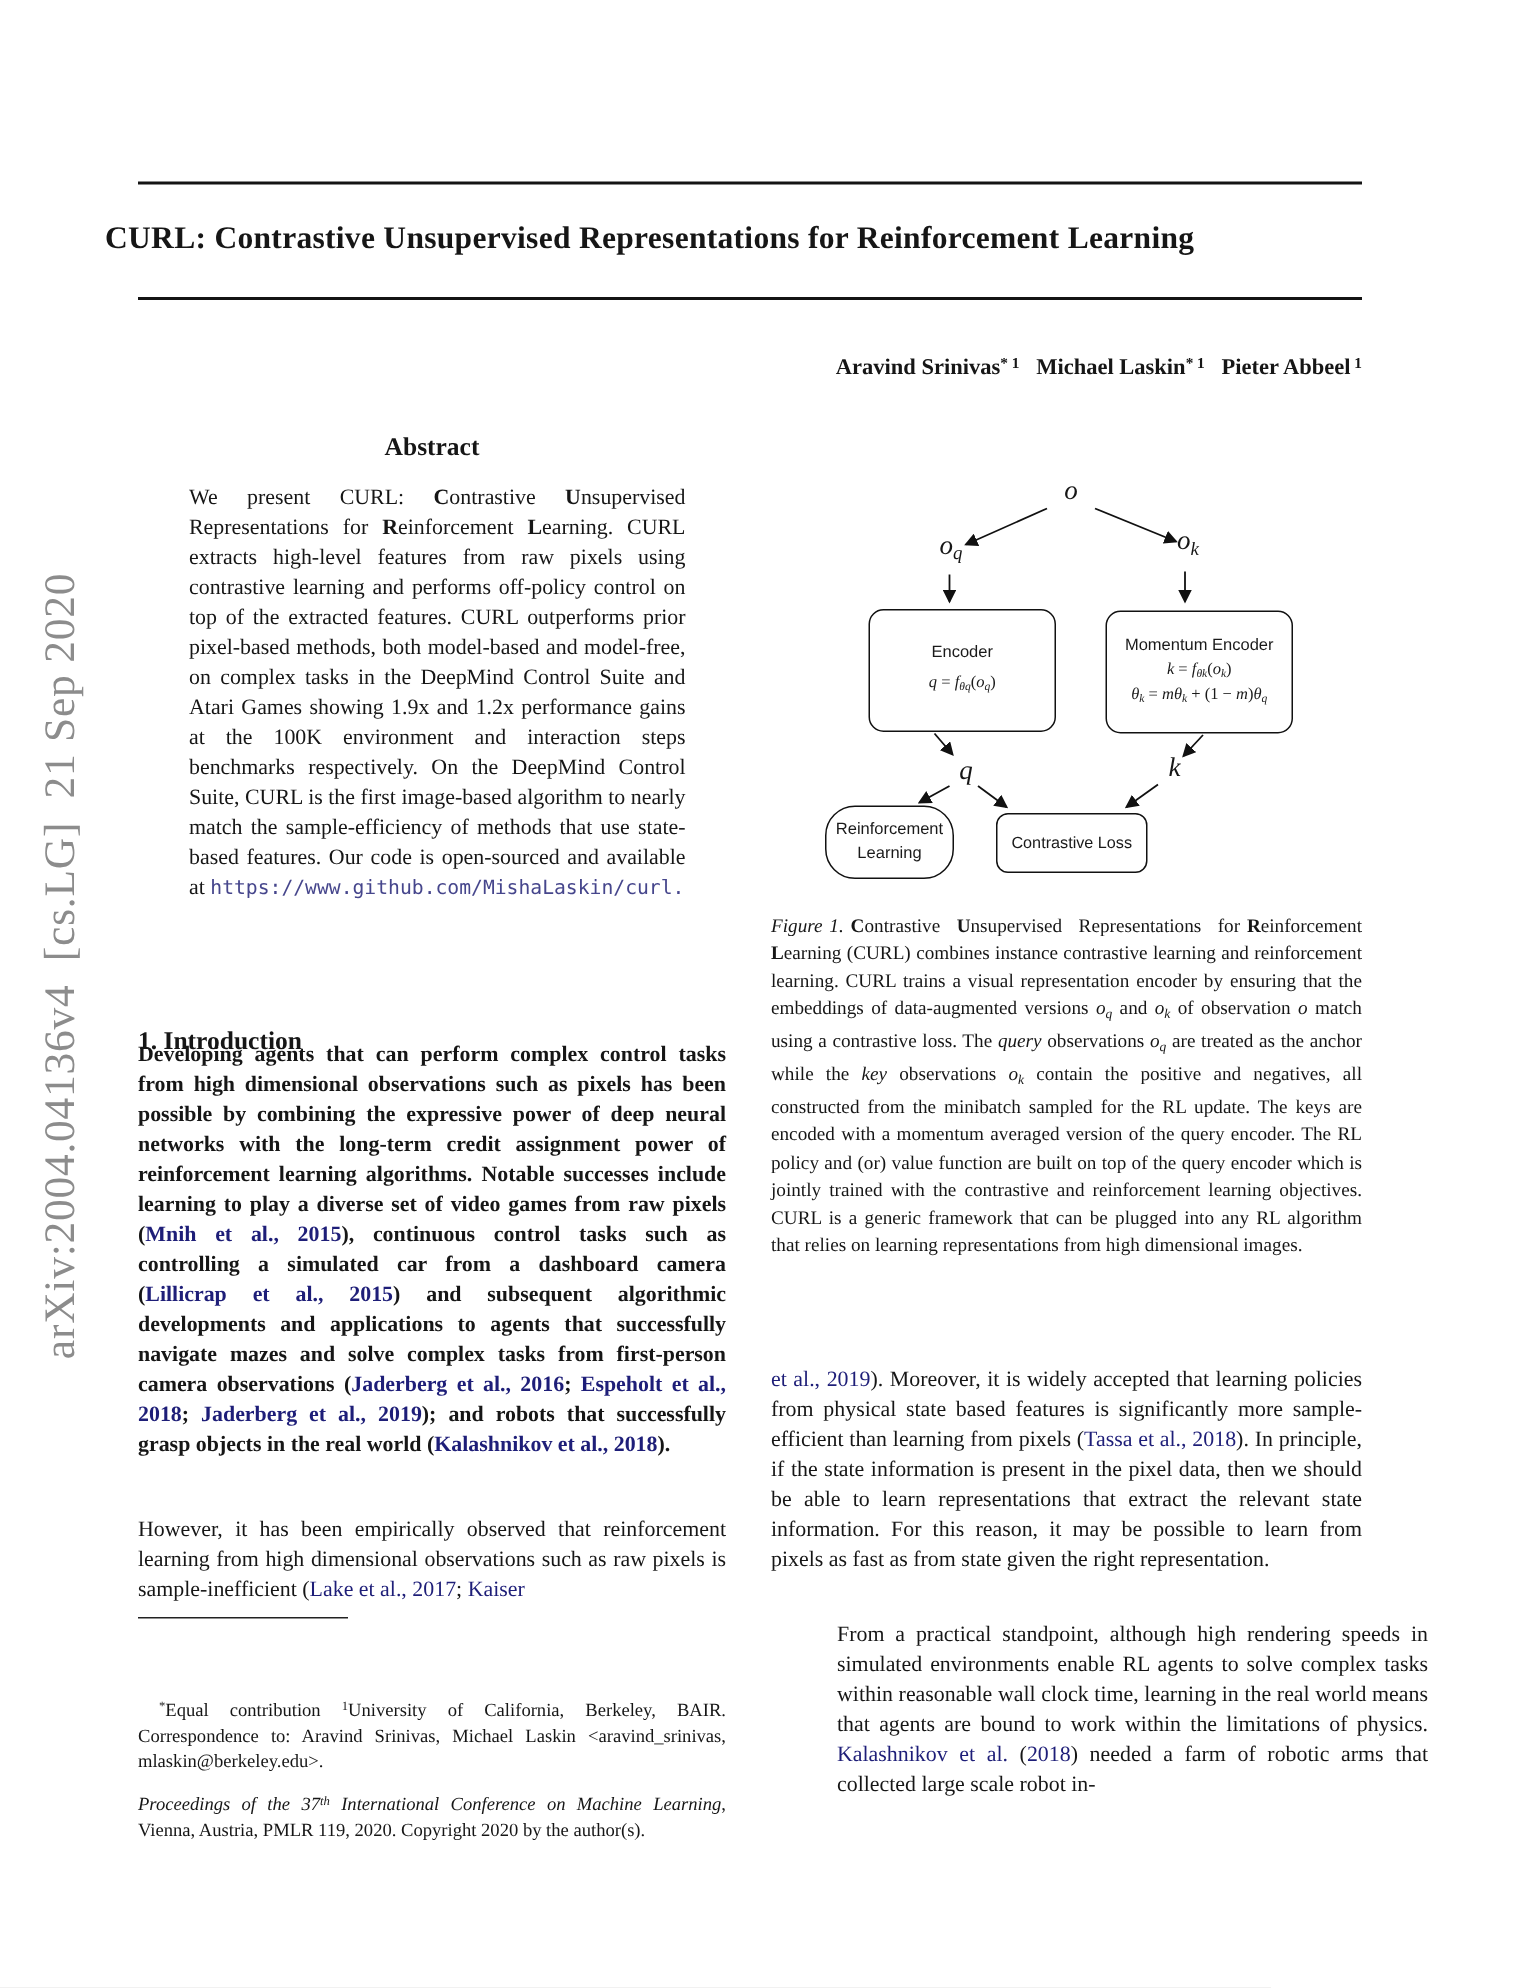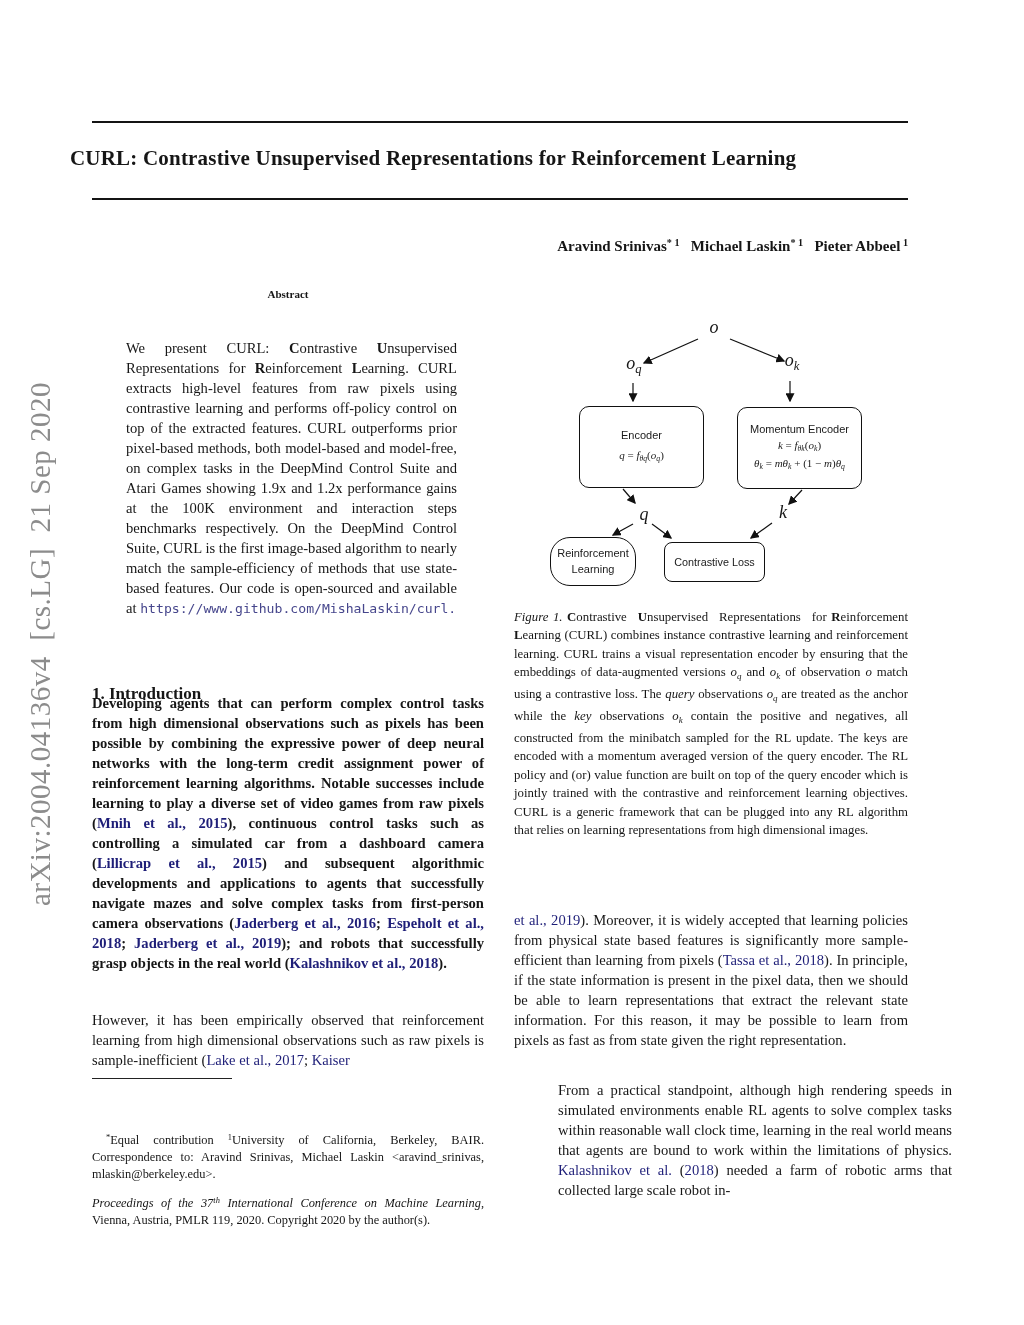--- a/index.html
+++ b/index.html
@@ -29,25 +29,25 @@
     position:absolute;left:70px;top:146px;width:860px;text-align:left;
     font-size:21px;font-weight:bold;letter-spacing:0.2px;
   }
   .authors-line{
     position:absolute;left:92px;top:237px;width:816px;text-align:right;
     font-size:15px;font-weight:bold;
   }
   
   .abstract-heading{
     position:absolute;left:92px;top:288px;width:392px;text-align:center;
-    font-size:11px;font-weight:bold;
+    font-size:17px;font-weight:bold;
   }
   .abstract-text{
     position:absolute;left:126px;top:322px;width:331px;
-    font-size:14.6px;line-height:20px;text-align:justify;margin-top:16px;
+    font-size:14.6px;line-height:20px;text-align:justify;
   }
   .section-heading{
     position:absolute;left:92px;top:684px;width:392px;
     font-size:17px;font-weight:bold;
   }
   .body-par{font-size:14.6px;line-height:20px;text-align:justify;position:absolute;width:392px;}
   .intro-p1{left:92px;top:693px;font-weight:bold;}
   .intro-p2{left:92px;top:1010px;}
   .rcol-p1{left:514px;top:910px;width:394px;}
   .rcol-p2{left:514px;top:1080px;width:394px;margin-left:44px;}

